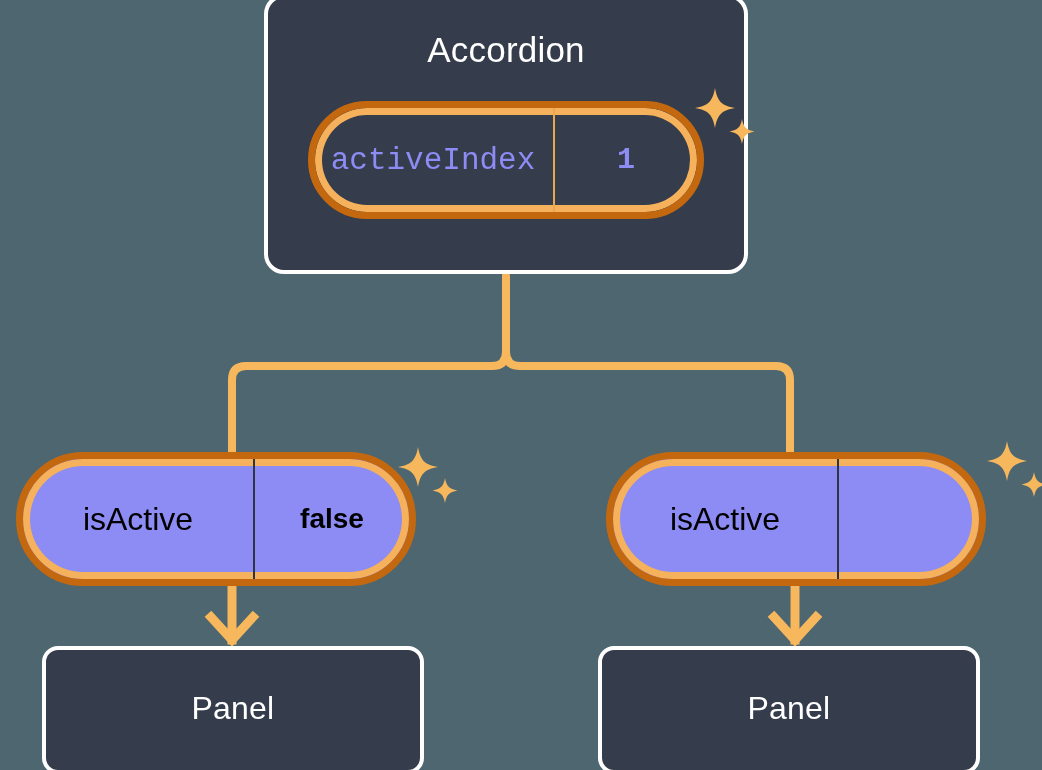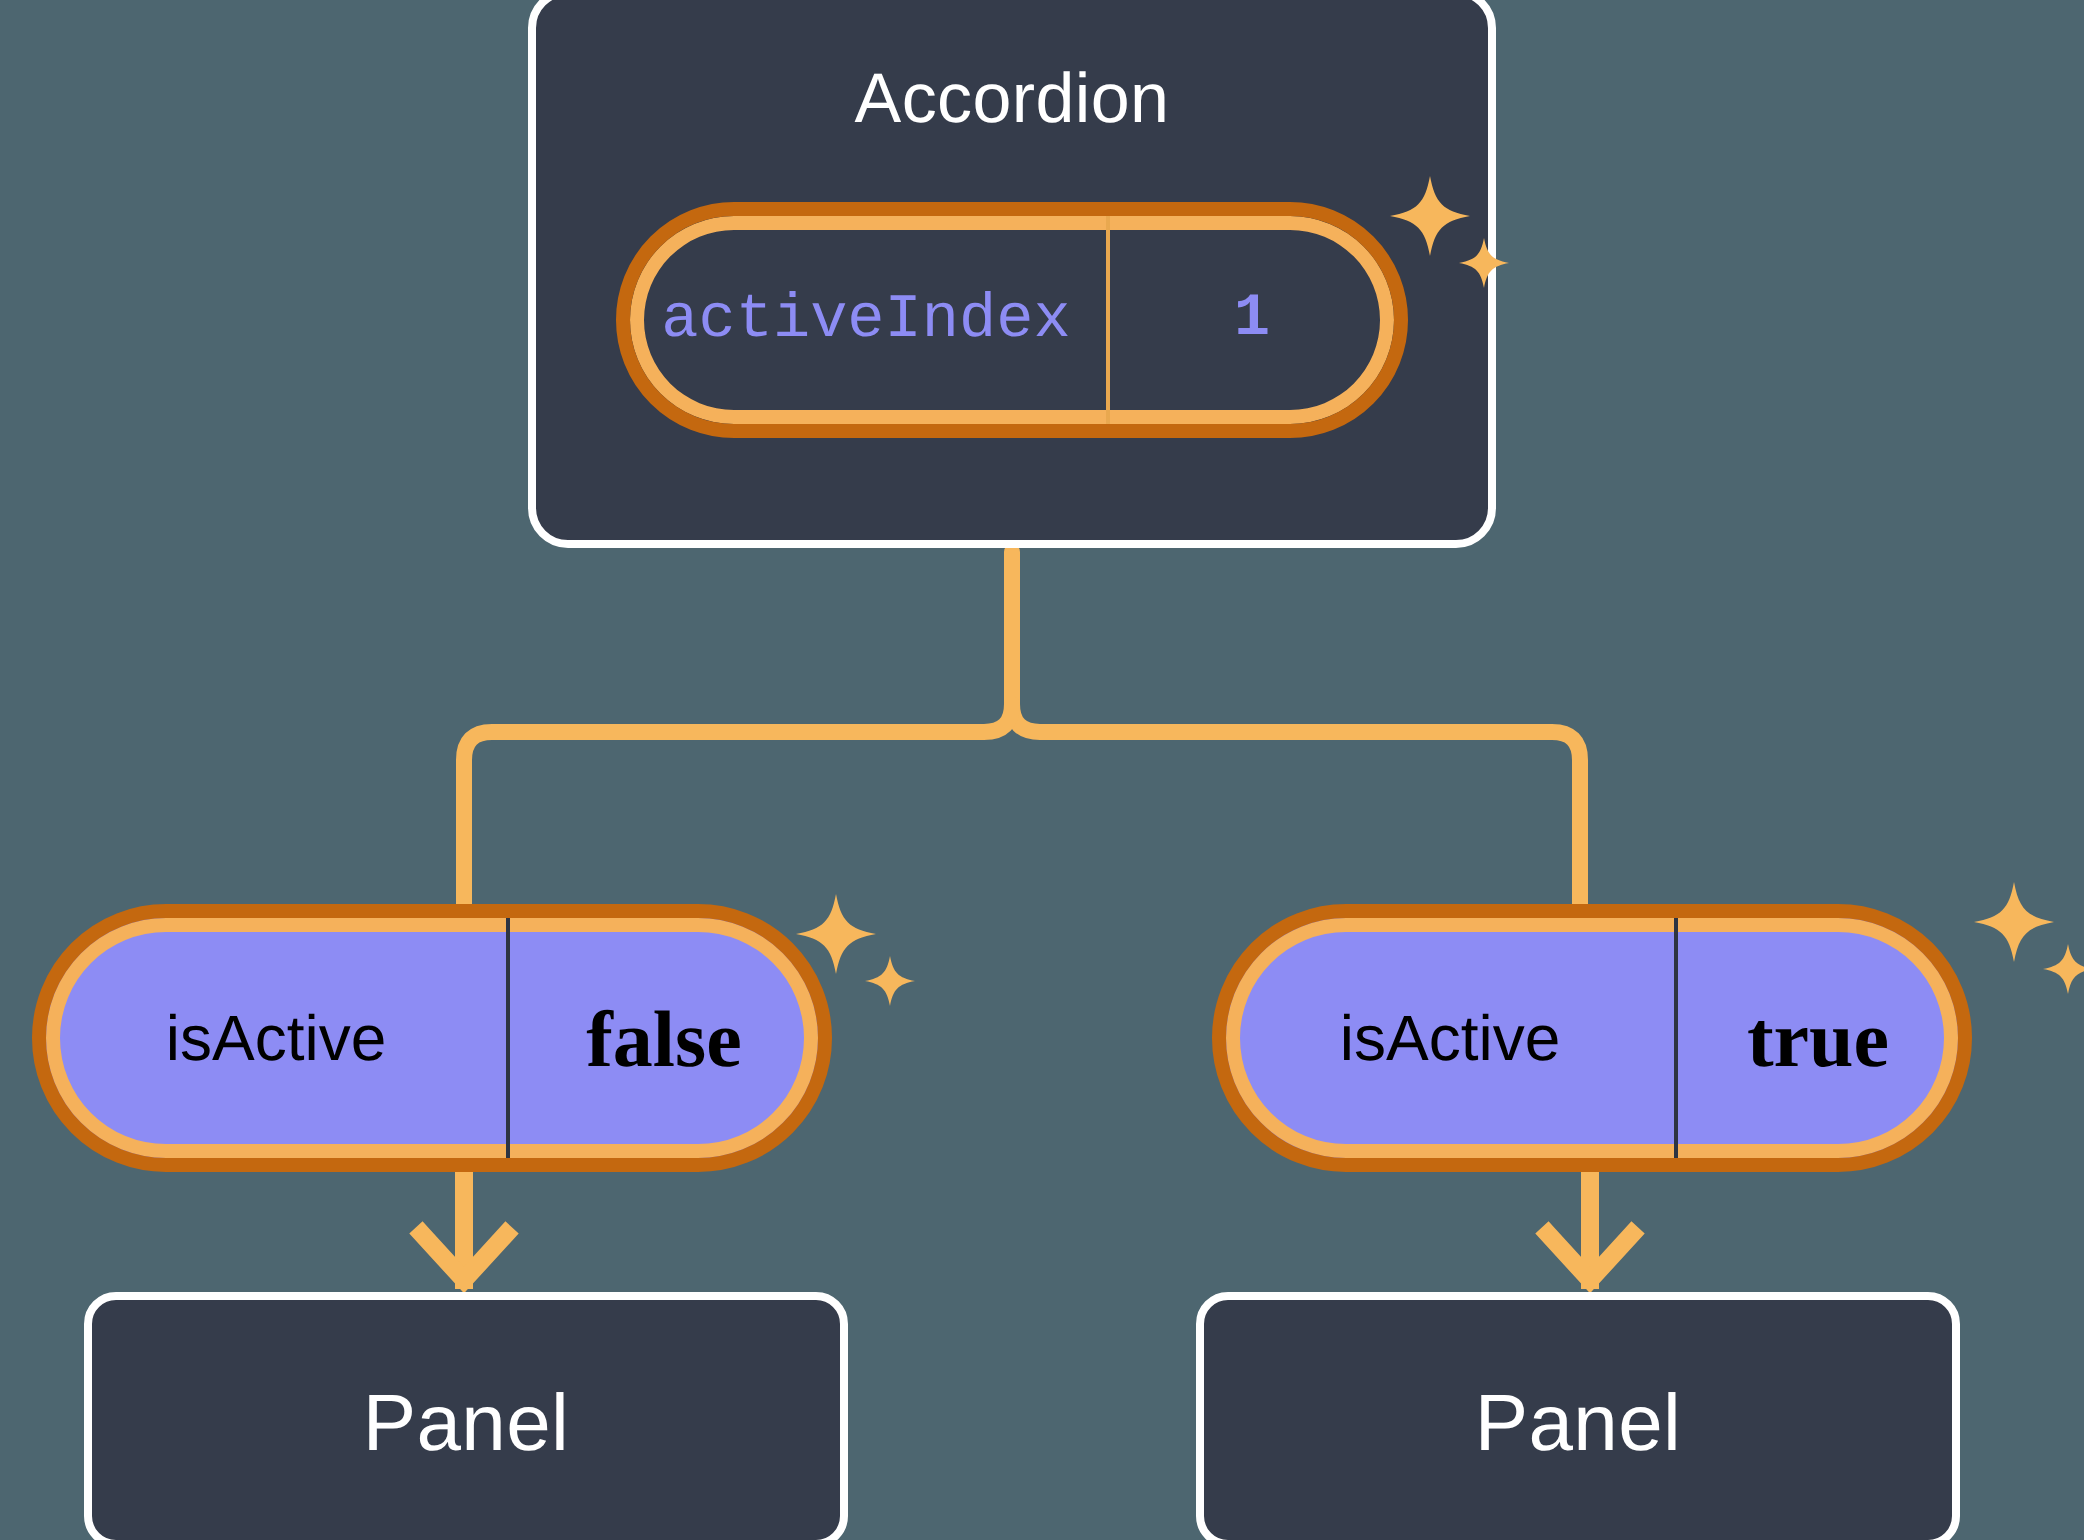--- a/index.html
+++ b/index.html
@@ -64,21 +64,21 @@
   .panel-card {
     top: 646px;
     width: 382px;
     height: 128px;
     border-radius: 16px;
   }
   #panel-left  { left: 42px; }
   #panel-right { left: 598px; }
   .panel-card .card-title {
     top: 40px;
-    font-size: 40px;
+    font-size: 32px;
   }
 
   
   .pill {
     position: absolute;
     box-sizing: border-box;
     display: flex;
     align-items: stretch;
     border-radius: 999px;
     border: 7px solid #c4680f;
@@ -112,21 +112,21 @@
   #pill-activeindex .seg-val { font-size: 30px; }
 
   
   .pill-purple {
     background: #8d8cf4;
     top: 452px;
     height: 134px;
   }
   .pill-purple .seg { color: #000000; font-size: 32px; }
   .pill-purple .seg-key { border-right: 2px solid #2d3442; }
-  .pill-purple .seg-val { font-size: 40px; font-family: Liberation Serif, serif; }
+  .pill-purple .seg-val { font-size: 28px; }
 
   #pill-isactive-false {
     left: 16px;
     width: 400px;
   }
   #pill-isactive-false .seg-key { width: 232px; }
 
   #pill-isactive-true {
     left: 606px;
     width: 380px;
@@ -198,21 +198,20 @@
     <path fill="#f7b75c" d="M52 35 C53.6 43.4 56.1 45.9 64.5 47.5 C56.1 49.1 53.6 51.6 52 60
              C50.4 51.6 47.9 49.1 39.5 47.5 C47.9 45.9 50.4 43.4 52 35 Z"></path>
   </svg>
 
   <div class="card panel-card" id="panel-left">
     <div class="card-title">Panel</div>
   </div>
 
   <div class="pill pill-purple" id="pill-isactive-true">
     <div class="seg seg-key">isActive</div>
-    <div class="seg seg-val">true</div>
   </div>
 
   <svg class="sparkles" id="sparkles-right" width="72" height="72" viewBox="0 0 72 72">
     <path fill="#f7b75c" d="M25 4 C27.5 17.5 31.5 21.5 45 24 C31.5 26.5 27.5 30.5 25 44
              C22.5 30.5 18.5 26.5 5 24 C18.5 21.5 22.5 17.5 25 4 Z"></path>
     <path fill="#f7b75c" d="M52 35 C53.6 43.4 56.1 45.9 64.5 47.5 C56.1 49.1 53.6 51.6 52 60
              C50.4 51.6 47.9 49.1 39.5 47.5 C47.9 45.9 50.4 43.4 52 35 Z"></path>
   </svg>
 
   <div class="card panel-card" id="panel-right">

